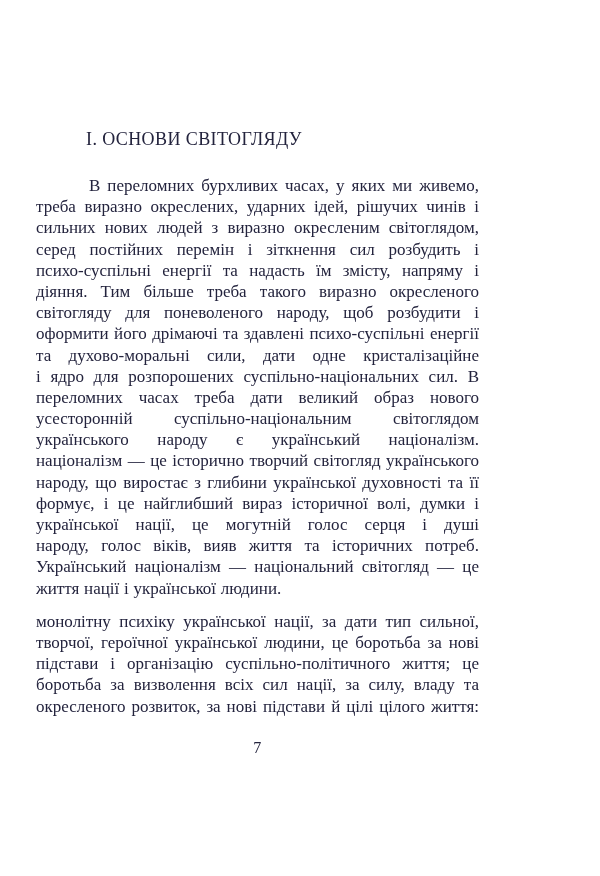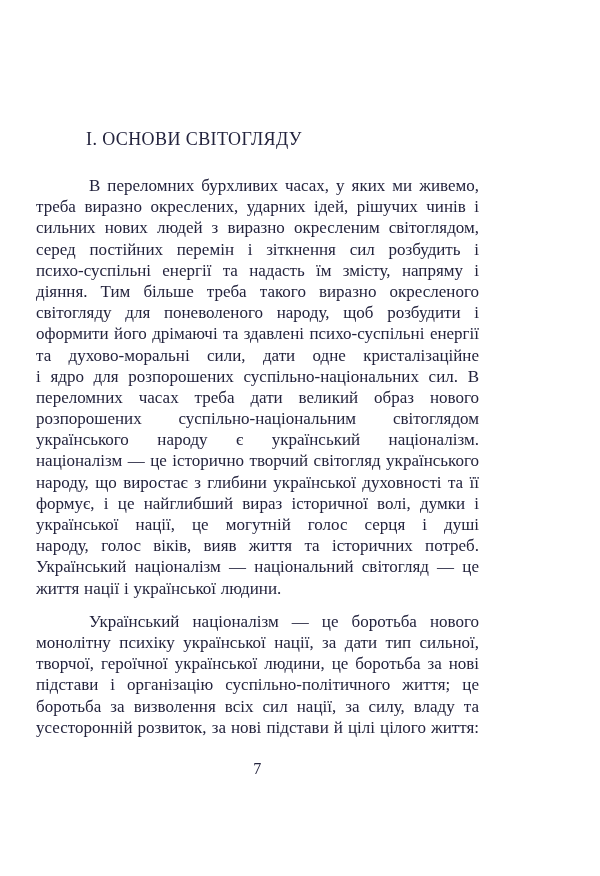--- a/index.html
+++ b/index.html
@@ -65,35 +65,34 @@
     <div class="line">треба виразно окреслених, ударних ідей, рішучих чинів і</div>
     <div class="line">сильних нових людей з виразно окресленим світоглядом, що</div>
     <div class="line">серед постійних перемін і зіткнення сил розбудить і оформить</div>
     <div class="line">психо-суспільні енергії та надасть їм змісту, напряму і форми</div>
     <div class="line">діяння. Тим більше треба такого виразно окресленого</div>
     <div class="line">світогляду для поневоленого народу, щоб розбудити і</div>
     <div class="line">оформити його дрімаючі та здавлені психо-суспільні енергії</div>
     <div class="line">та духово-моральні сили, дати одне кристалізаційне вогнище</div>
     <div class="line">і ядро для розпорошених суспільно-національних сил. В таких</div>
     <div class="line">переломних часах треба дати великий образ нового</div>
-    <div class="line">розпорошених суспільно-національним світоглядом</div>
+    <div class="line">усесторонній суспільно-національним світоглядом</div>
     <div class="line">українського народу є український націоналізм. Український</div>
     <div class="line">націоналізм — це історично творчий світогляд українського</div>
     <div class="line">народу, що виростає з глибини української духовності та її</div>
     <div class="line">формує, і це найглибший вираз історичної волі, думки і чину</div>
     <div class="line">української нації, це могутній голос серця і душі українського</div>
     <div class="line">народу, голос віків, вияв життя та історичних потреб.</div>
     <div class="line">Український націоналізм — національний світогляд — це</div>
     <div class="line no-just">життя нації і української людини.</div>
   </div>
 
   <div class="para">
-    <div class="line indent">Український націоналізм — це боротьба нового</div>
     <div class="line">монолітну психіку української нації, за дати тип сильної,</div>
     <div class="line">творчої, героїчної української людини, це боротьба за нові</div>
     <div class="line">підстави і організацію суспільно-політичного життя; це</div>
     <div class="line">боротьба за визволення всіх сил нації, за силу, владу та</div>
-    <div class="line">усесторонній розвиток, за нові підстави й цілі цілого життя:</div>
+    <div class="line">окресленого розвиток, за нові підстави й цілі цілого життя:</div>
   </div>
 
   <div class="page-number">7</div>
 
 </div>
 
 </body></html>

